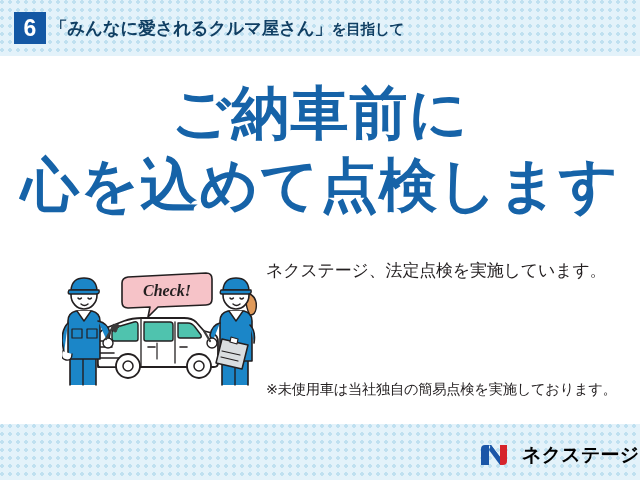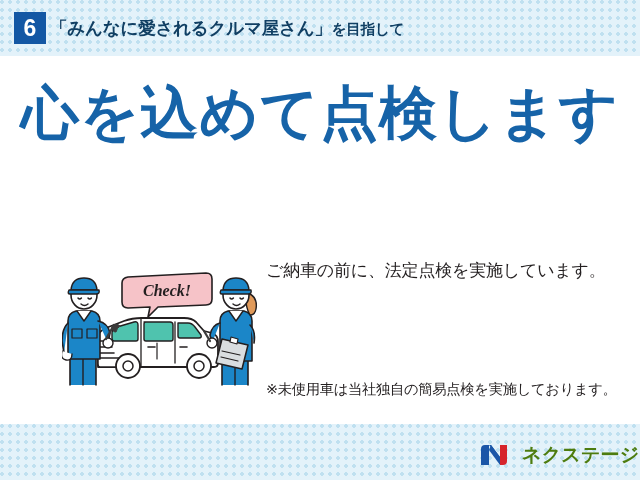--- a/index.html
+++ b/index.html
@@ -120,21 +120,21 @@
     position: absolute;
     top: 443px;
     left: 480px;
     height: 24px;
     display: flex;
     align-items: center;
   }
   #brand-mark { flex: 0 0 auto; }
   #brand-name {
     margin-left: 8px;
-    color: #4d7c0f;
+    color: #000000;
     font-size: 19px;
     font-weight: bold;
     letter-spacing: 0.2px;
     white-space: nowrap;
   }
 </style>
 </head>
 <body>
 
 <div id="page">
@@ -142,20 +142,21 @@
   <div id="header-band" class="dot-band"></div>
 
   <div id="header-row">
     <div id="step-badge">6</div>
     <div id="header-title">
       <span>「みんなに愛されるクルマ屋さん」</span><span class="suffix">を目指して</span>
     </div>
   </div>
 
   <div id="headline">
+    <span class="h-line">ご納車前に</span>
     <span class="h-line">心を込めて点検します</span>
   </div>
 
   <div id="illustration">
     <svg width="200" height="130" viewBox="0 0 200 130" xmlns="http://www.w3.org/2000/svg">
       <g fill="none" stroke="#231f20" stroke-width="1.5" stroke-linecap="round" stroke-linejoin="round">
 
         <g>
 
           <path d="M36 108 L36 80 Q36 72 44 69 L62 62 Q70 59 80 59 L122 59 Q130 59 134 63 L142 72 L150 74 Q156 76 156 83 L156 104 Q156 108 152 108 Z" fill="#ffffff" stroke="#231f20" stroke-width="1.8"></path>
@@ -243,21 +244,21 @@
 
         <g>
           <path d="M66 18 L144 14 Q150 14 150 20 L150 40 Q150 46 144 46 L96 48 L86 58 L88 48 L66 49 Q60 49 60 43 L60 24 Q60 19 66 18 Z" fill="#f6c3c8" stroke="#231f20" stroke-width="1.6"></path>
         </g>
       </g>
       <text x="105" y="37" text-anchor="middle" font-family="Liberation Serif, DejaVu Serif, serif" font-size="16" font-style="italic" font-weight="bold" fill="#231f20">Check!</text>
     </svg>
   </div>
 
   <div id="body-copy">
-    <span>ご納車の前に、法定点検を実施しています。</span><br>
+    <span>ネクステージ、法定点検を実施しています。</span><br>
     <br>
     <br>
     <br>
     <span class="note">※未使用車は当社独自の簡易点検を実施しております。</span>
   </div>
 
   <div id="footer-band" class="dot-band"></div>
 
   <div id="brand-logo">
     <svg id="brand-mark" width="34" height="22" viewBox="0 0 34 22" xmlns="http://www.w3.org/2000/svg">

